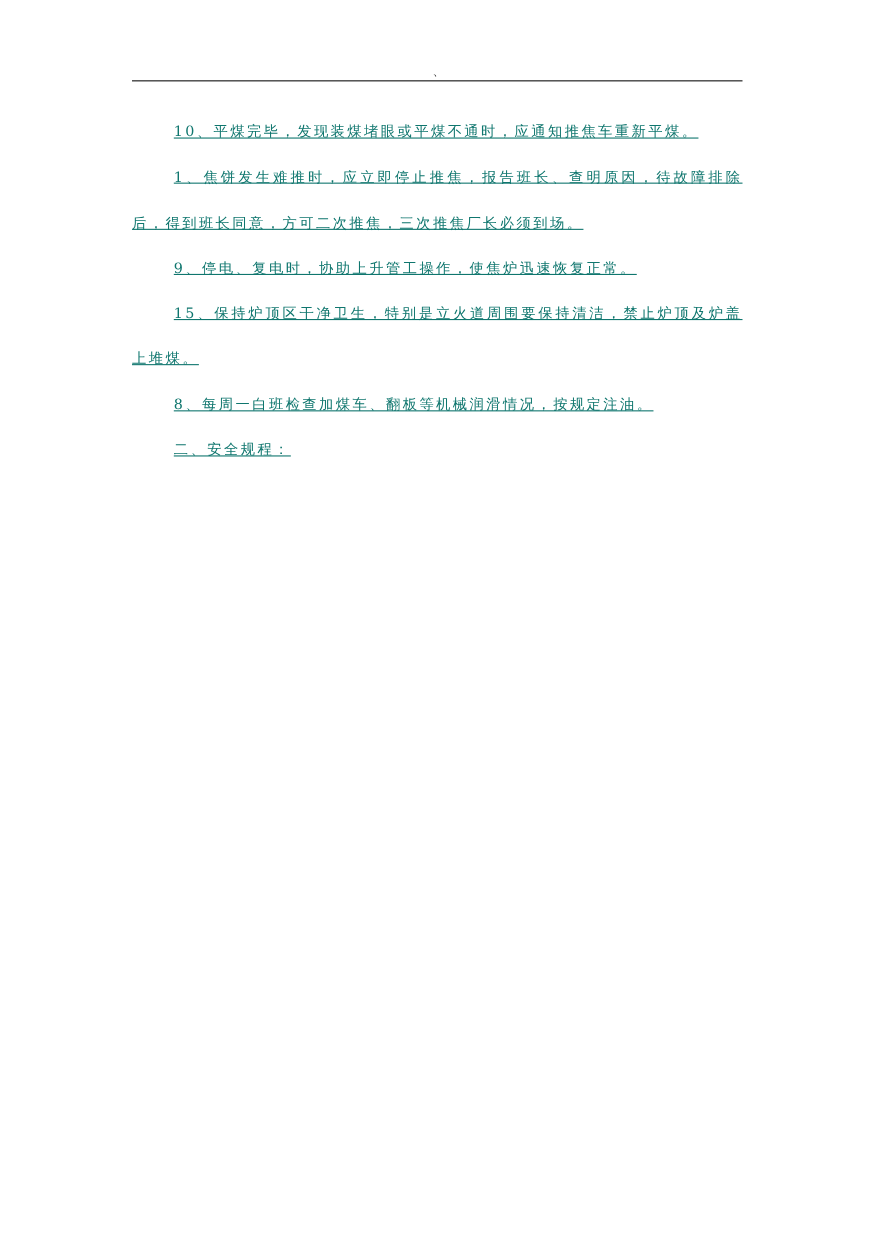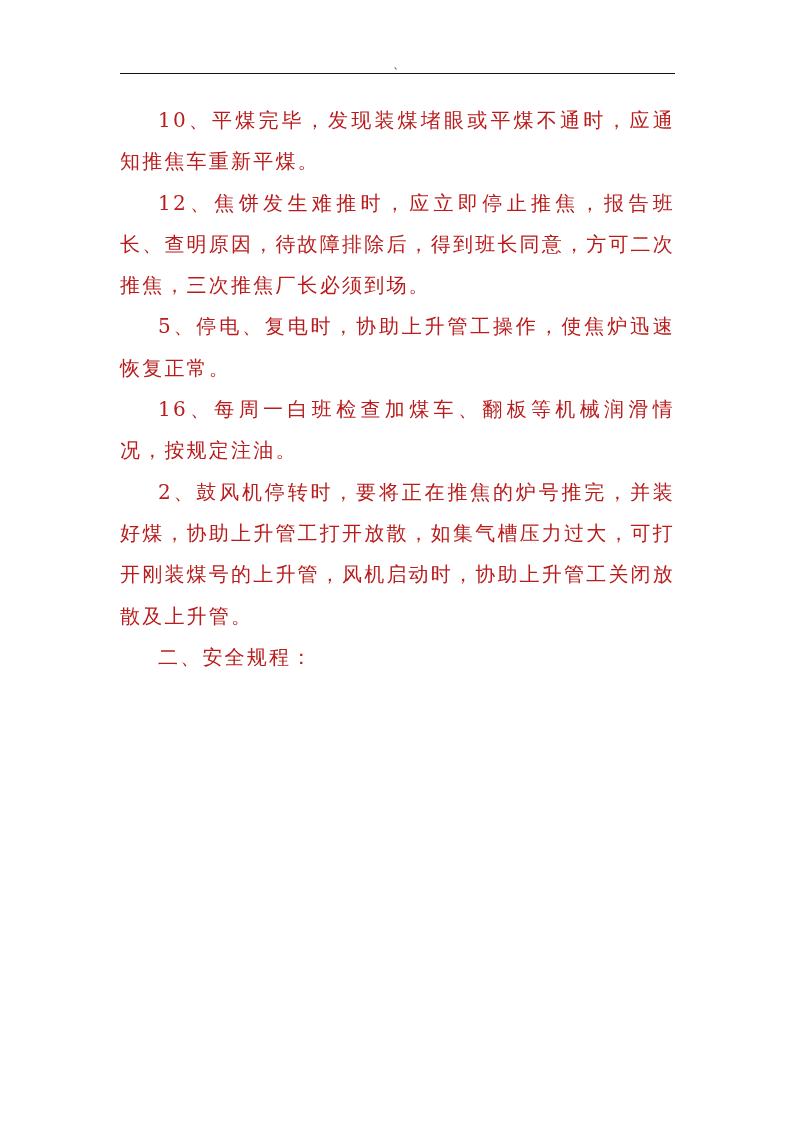--- a/index.html
+++ b/index.html
@@ -39,43 +39,44 @@
       border-top: 1.3px solid #111;
     }
     .body-text {
       position: absolute;
       left: 120px;
       top: 100px;
       width: 555px;
     }
     .para {
       margin: 0;
-      font-size: 20px;
+      font-size: 13px;
       line-height: 41.3px;
       letter-spacing: 2.2px;
       text-align: justify;
       text-align-last: left;
       word-break: break-all;
-      color: #b91c1c;
+      color: #0f766e;
+      text-decoration: underline;
     }
     .para.indent {
       text-indent: 38px;
     }
     .para.indent-section {
       text-indent: 50px;
     }
   </style>
 </head>
 <body>
 
 <div class="page">
   <div class="header-mark">、</div>
   <div class="header-rule"></div>
 
   <div class="body-text">
     <p class="para indent">10、平煤完毕，发现装煤堵眼或平煤不通时，应通知推焦车重新平煤。</p>
-    <p class="para indent">12、焦饼发生难推时，应立即停止推焦，报告班长、查明原因，待故障排除后，得到班长同意，方可二次推焦，三次推焦厂长必须到场。</p>
-    <p class="para indent">5、停电、复电时，协助上升管工操作，使焦炉迅速恢复正常。</p>
-    <p class="para indent">16、每周一白班检查加煤车、翻板等机械润滑情况，按规定注油。</p>
-    <p class="para indent">2、鼓风机停转时，要将正在推焦的炉号推完，并装好煤，协助上升管工打开放散，如集气槽压力过大，可打开刚装煤号的上升管，风机启动时，协助上升管工关闭放散及上升管。</p>
+    <p class="para indent">1、焦饼发生难推时，应立即停止推焦，报告班长、查明原因，待故障排除后，得到班长同意，方可二次推焦，三次推焦厂长必须到场。</p>
+    <p class="para indent">9、停电、复电时，协助上升管工操作，使焦炉迅速恢复正常。</p>
+    <p class="para indent">15、保持炉顶区干净卫生，特别是立火道周围要保持清洁，禁止炉顶及炉盖上堆煤。</p>
+    <p class="para indent">8、每周一白班检查加煤车、翻板等机械润滑情况，按规定注油。</p>
     <p class="para indent">二、安全规程：</p>
   </div>
 </div>
 
 </body></html>

